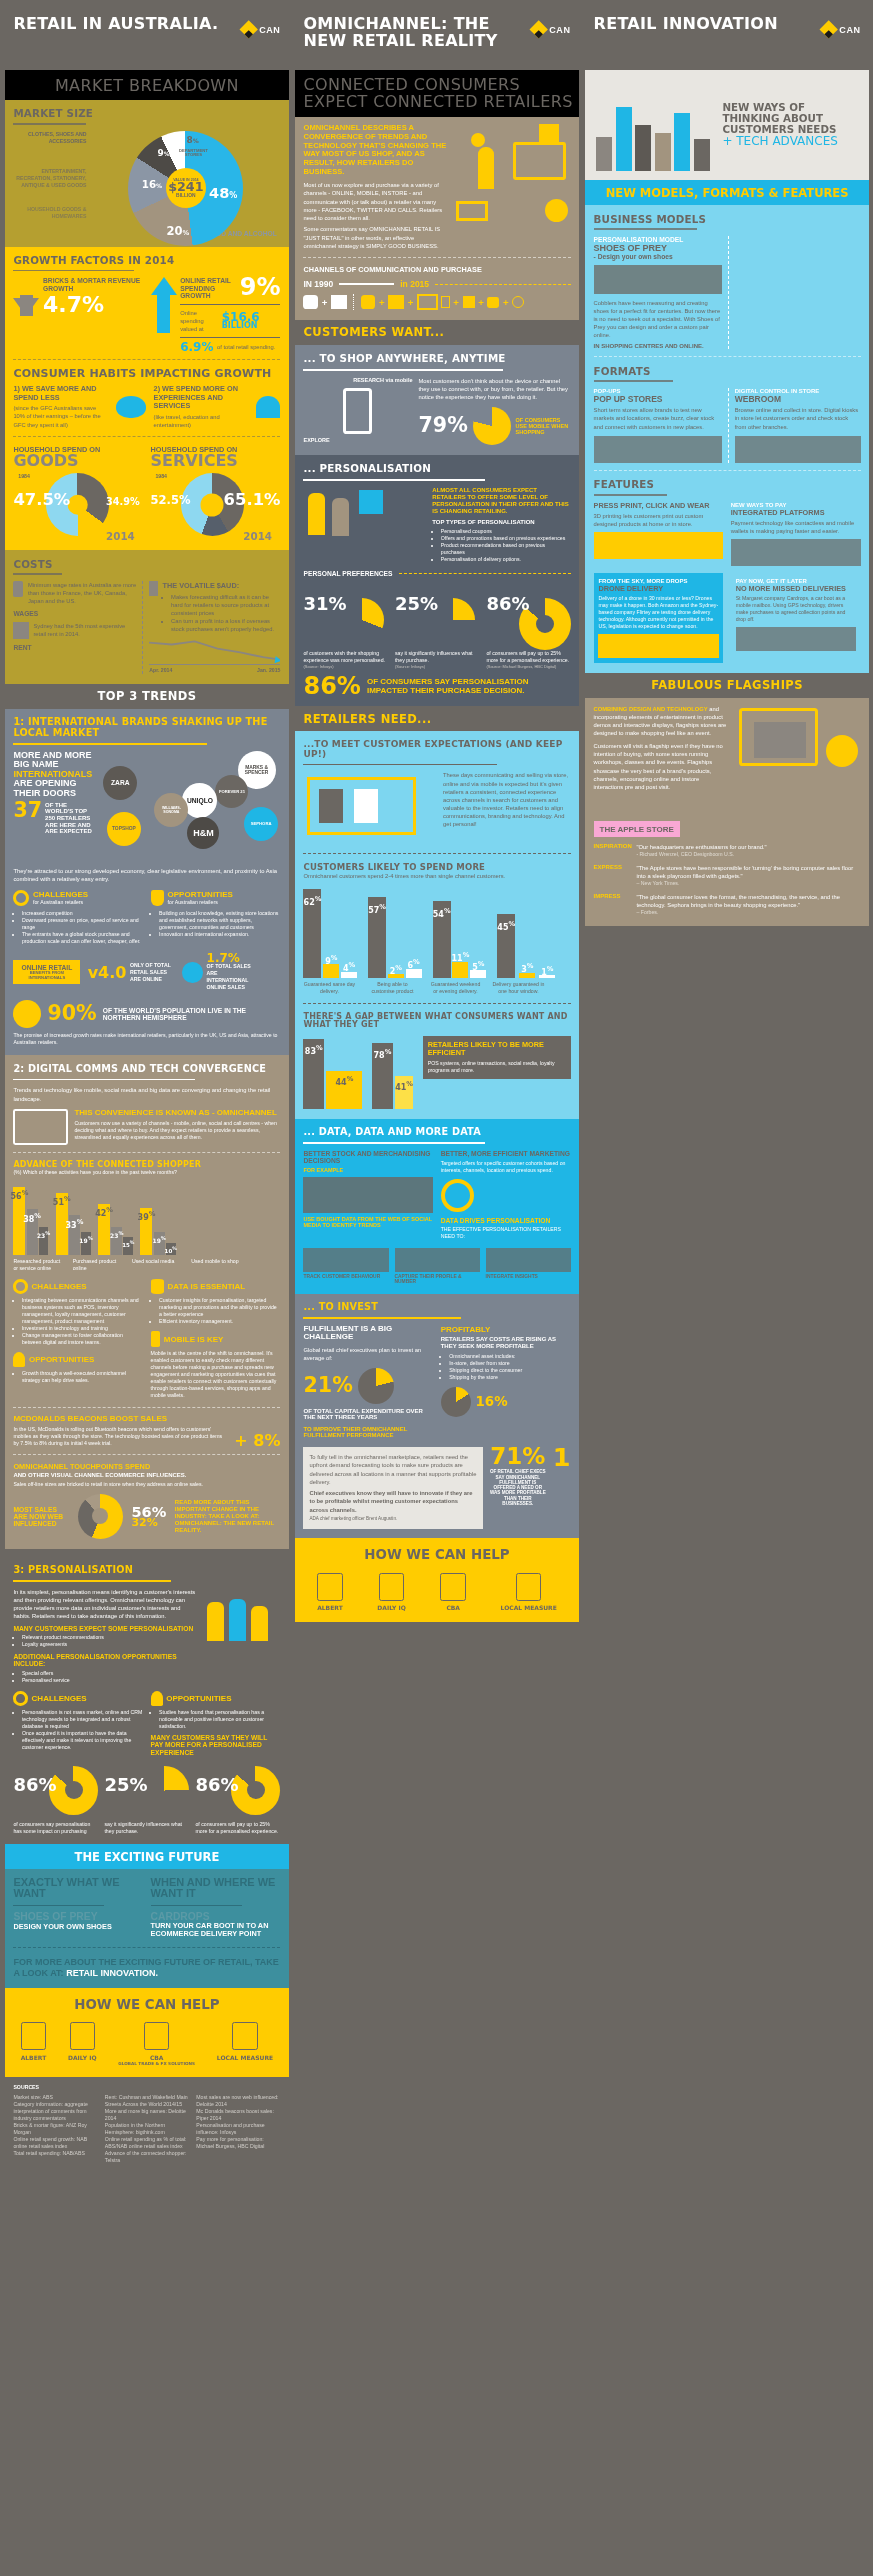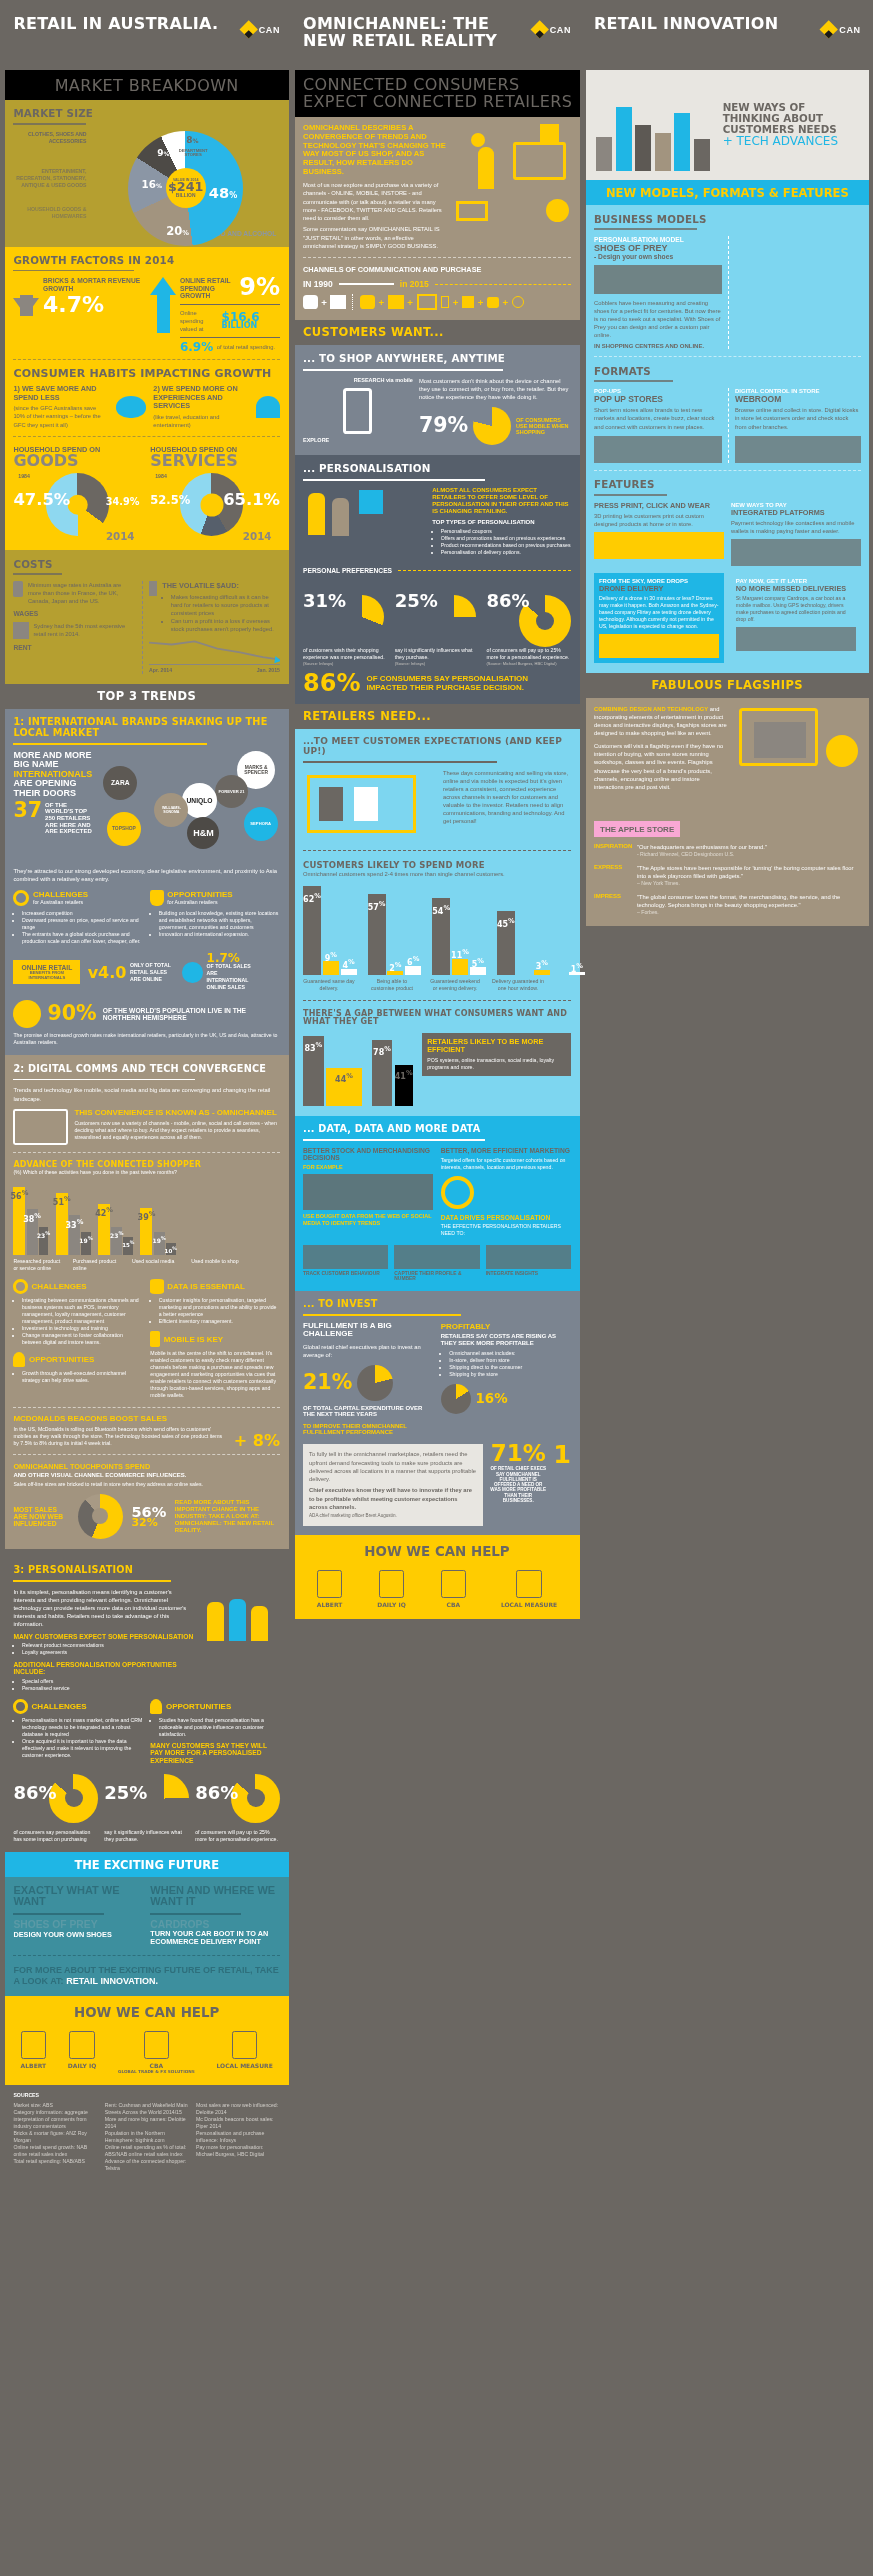--- a/index.html
+++ b/index.html
@@ -838,21 +838,21 @@
           <div class="bar" style="width:18px;height:77px">
               <span class="barlbl" style="top:6px">54<sup>%</sup></span>
             </div>
           <div class="bar" style="width:16px;height:16px;background:#ffcc00">
               <span class="barlbl out" style="top:-10.3px">11<sup>%</sup></span>
             </div>
           <div class="bar" style="width:16px;height:7.3px;background:#fff">
               <span class="barlbl out" style="top:-10.3px">5<sup>%</sup></span>
             </div>
         </div>
-        <div style="display:flex;gap:19px;align-items:flex-end">
+        <div style="display:flex;gap:4px;align-items:flex-end">
           <div class="bar" style="width:18px;height:64px">
               <span class="barlbl" style="top:6px">45<sup>%</sup></span>
             </div>
           <div class="bar" style="width:16px;height:4.9px;background:#ffcc00">
               <span class="barlbl out" style="top:-10.3px">3<sup>%</sup></span>
             </div>
           <div class="bar" style="width:16px;height:2.4px;background:#fff">
               <span class="barlbl out" style="top:-10.3px">1<sup>%</sup></span>
             </div>
         </div>
@@ -874,21 +874,21 @@
                 <span class="barlbl" style="top:4.9px">83<sup>%</sup></span>
               </div>
             <div class="bar" style="width:36px;height:38px;background:#ffcc00">
                 <span class="barlbl" style="color:#6b6762;top:3.6px">44<sup>%</sup></span>
               </div>
           </div>
           <div style="display:flex;gap:2.4px;align-items:flex-end">
             <div class="bar" style="width:20.6px;height:66px">
                 <span class="barlbl" style="top:4.9px">78<sup>%</sup></span>
               </div>
-            <div class="bar" style="width:18px;height:41px;background:#000000">
+            <div class="bar" style="width:18px;height:33px;background:#fde047">
                 <span class="barlbl" style="color:#6b6762;top:3.6px">41<sup>%</sup></span>
               </div>
           </div>
         </div>
         <div style="flex:1">
           <div style="background:#6b6762;padding:4.9px">
             <div class="ylw" style="font-weight:bold;font-size:7.3px;line-height:1.1;text-transform:uppercase">RETAILERS LIKELY TO BE MORE EFFICIENT</div>
             <div class="tiny wht" style="margin-top:3px">POS systems, online transactions, social media, loyalty programs and more.</div>
           </div>
         </div>

